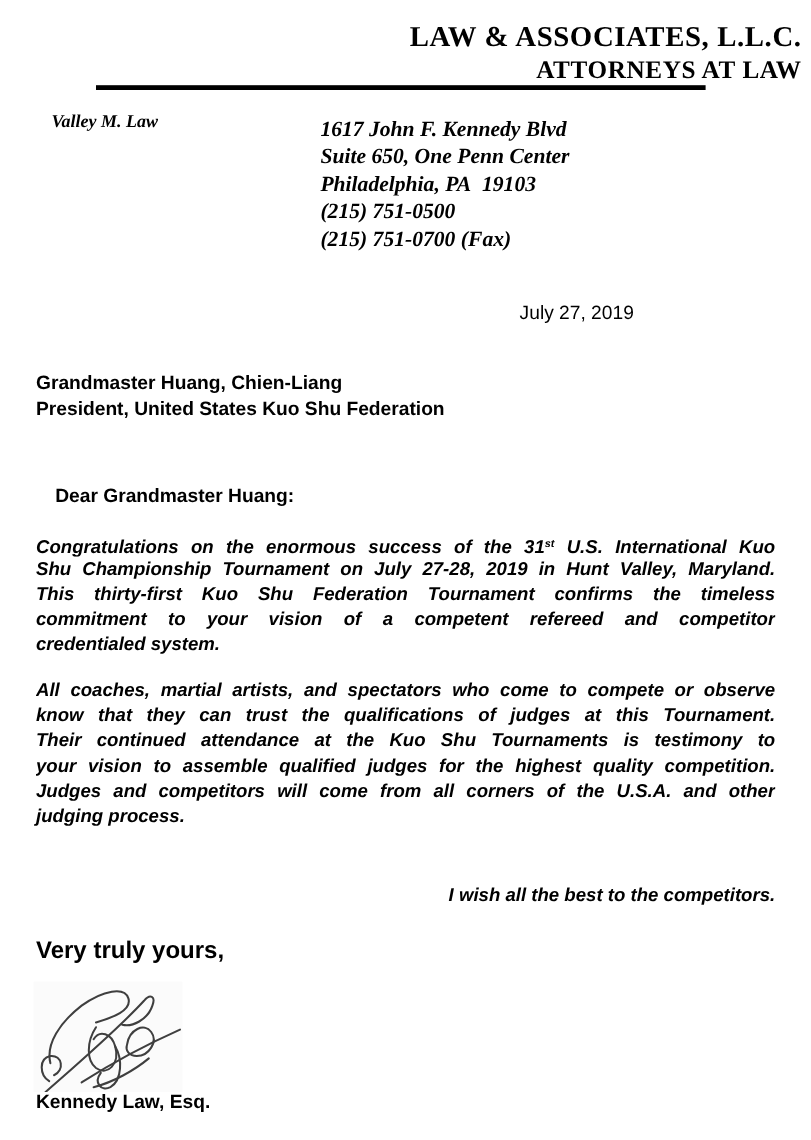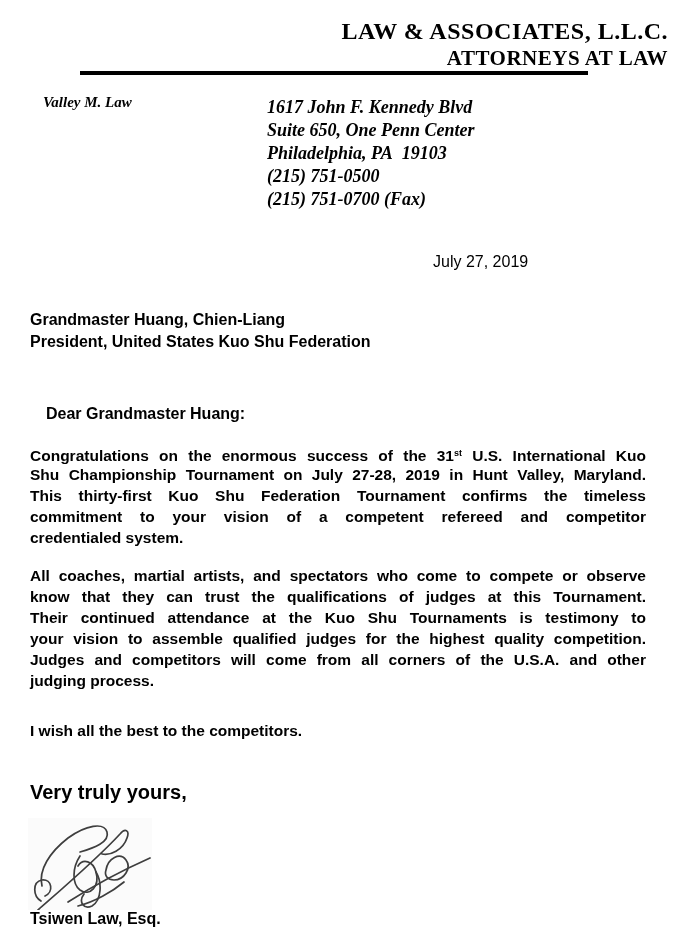--- a/index.html
+++ b/index.html
@@ -69,24 +69,25 @@
     left: 30px; top: 405px;
     font-weight: bold; font-size: 16px;
     white-space: nowrap;
     margin-left: 16px;
   }
   .para {
     position: absolute;
     left: 30px; width: 616px;
     font-weight: bold; font-size: 15.5px;
     line-height: 21px;
+    font-style: italic;
   }
   #para-1 { top: 443px; }
   #para-2 { top: 565px; }
-  #para-3 { top: 720px; width: 616px; }
+  #para-3 { top: 736px; width: 616px; text-align: right; }
   .jl { text-align: justify; text-align-last: justify; height: 21px; overflow: hidden; }
   .ll { text-align: left; height: 21px; }
   .sup { font-size: 9px; vertical-align: 5px; }
   #closing {
     position: absolute;
     left: 30px; top: 781px;
     font-weight: bold; font-size: 20px;
     white-space: nowrap;
   }
   #signature-box {
@@ -161,15 +162,15 @@
         <path d="M10,92 C35,70 70,40 92,16 C97,10 102,12 99,20 C95,32 82,38 74,36"></path>
         <path d="M52,38 C44,50 44,66 52,72 C62,79 72,68 68,54 C65,43 55,40 50,48"></path>
         <path d="M68,54 C74,64 74,82 64,88 C56,92 50,84 56,76"></path>
         <path d="M78,52 C80,40 92,34 98,42 C104,50 96,62 86,62 C80,62 76,58 78,52"></path>
         <path d="M40,84 C65,68 95,52 122,40"></path>
         <path d="M96,64 C84,74 66,84 50,88"></path>
       </g>
     </svg>
   </div>
 
-  <div id="signer-name">Tsiwen Law, Esq.</div>
+  <div id="signer-name">Kennedy Law, Esq.</div>
 
 </div>
 
 </body></html>

